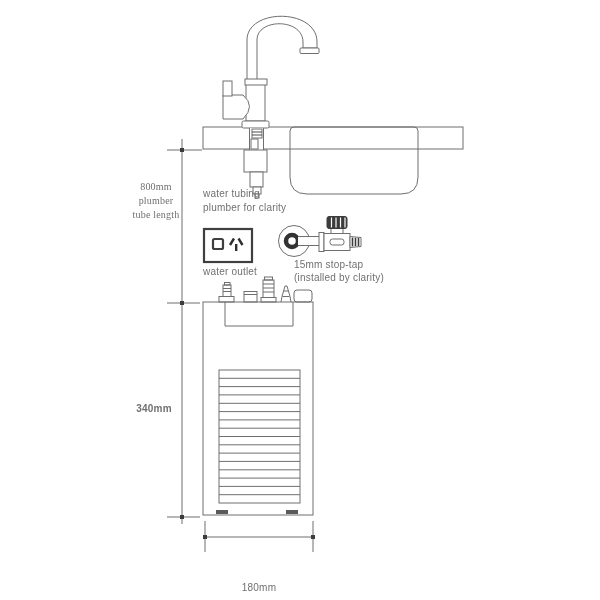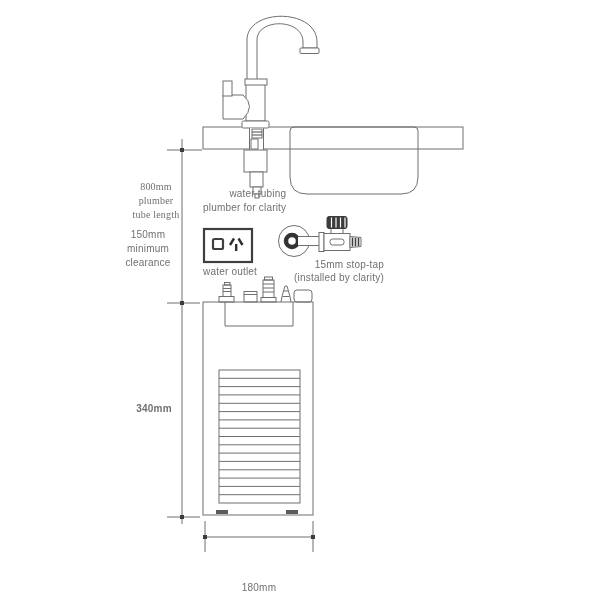--- a/index.html
+++ b/index.html
@@ -3,21 +3,21 @@
 <meta charset="utf-8">
 <style>
   html,body{margin:0;padding:0;background:#ffffff;}
   .canvas{
     position:relative;width:600px;height:600px;background:#ffffff;overflow:hidden;
     font-family:"Liberation Sans", sans-serif;
   }
   .canvas svg{position:absolute;left:0;top:0;}
   .lbl{
     position:absolute;color:#707070;font-size:10px;line-height:14px;
-    letter-spacing:0.2px;white-space:nowrap;text-align:right;
+    letter-spacing:0.2px;white-space:nowrap;
   }
   .lbl .line{display:block;}
   .center{text-align:center;}
   .tight{line-height:13px;}
 </style>
 </head>
 <body>
 
 <div class="canvas">
 
@@ -157,25 +157,20 @@
 
     </g>
   </svg>
 
   <div class="lbl center" style="left:124px;top:180px;width:64px;font-family:Liberation Serif, serif;">
     <span class="line">800mm</span>
     <span class="line">plumber</span>
     <span class="line">tube length</span>
   </div>
 
-  <div class="lbl center" style="left:116px;top:228px;width:64px;">
-    <span class="line">150mm</span>
-    <span class="line">minimum</span>
-    <span class="line">clearance</span>
-  </div>
 
   <div class="lbl" style="left:203px;top:187px;">
     <span class="line">water tubing</span>
     <span class="line">plumber for clarity</span>
   </div>
 
   <div class="lbl" style="left:203px;top:265px;">
     <span class="line">water outlet</span>
   </div>
 

